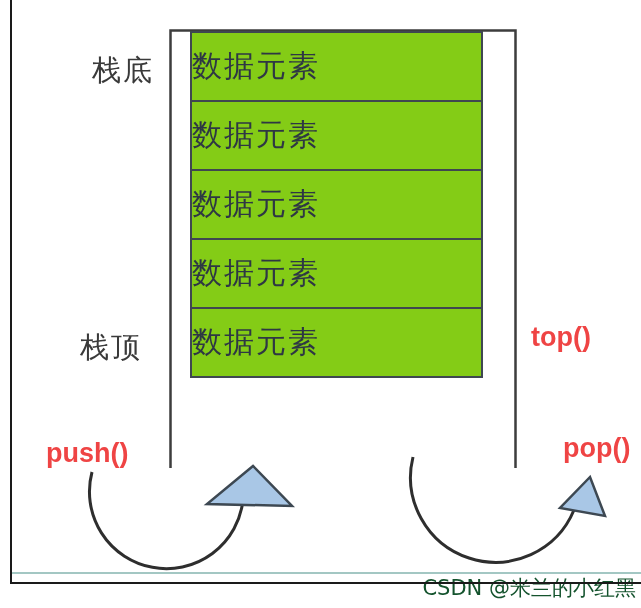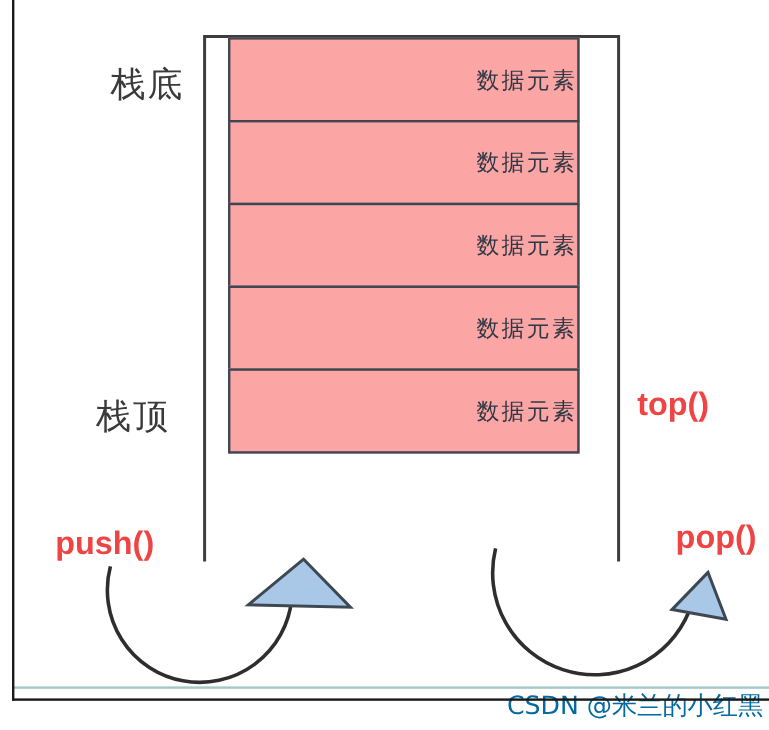--- a/index.html
+++ b/index.html
@@ -44,26 +44,26 @@
     width: 641px; height: 608px;
     z-index: 1;
   }
   
   .stack-box {
     position: absolute;
     left: 190px;
     width: 293px;
     height: 71px;
     box-sizing: border-box;
-    background: #fca5a5;
+    background: #84cc16;
     border: 2px solid #3f4750;
     display: flex;
     align-items: center;
-    justify-content: flex-end;
-    font-size: 19px;
+    justify-content: flex-start;
+    font-size: 30px;
     letter-spacing: 2px;
     color: #2e3744;
     z-index: 2;
   }
   .box-0 { top: 31px; }
   .box-1 { top: 100px; }
   .box-2 { top: 169px; }
   .box-3 { top: 238px; }
   .box-4 { top: 307px; }
   
@@ -87,21 +87,21 @@
     font-family: "Liberation Sans", "DejaVu Sans", sans-serif;
   }
   .lbl-top  { left: 531px; top: 322px; }
   .lbl-push { left: 46px;  top: 438px; }
   .lbl-pop  { left: 563px; top: 433px; }
   
   .watermark {
     position: absolute;
     right: 5px; top: 574px;
     font-size: 21px;
-    color: #0369a1;
+    color: #14532d;
     z-index: 1;
     white-space: nowrap;
   }
 </style>
 </head>
 <body>
 
 <div class="stage">
 
   <div class="frame-left"></div>

